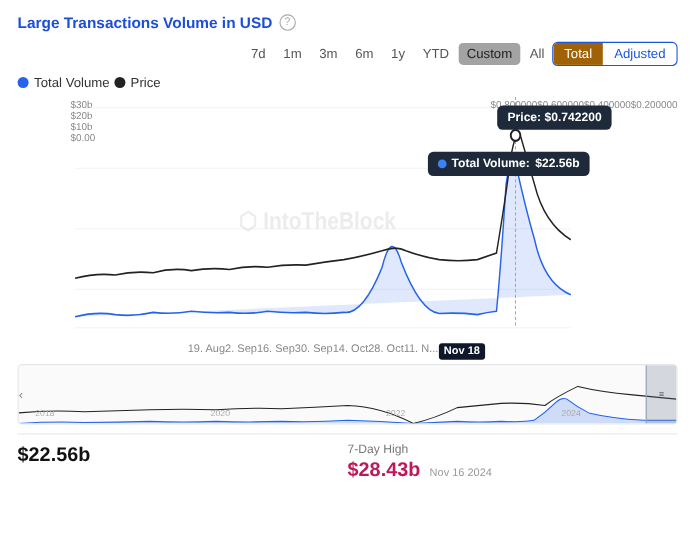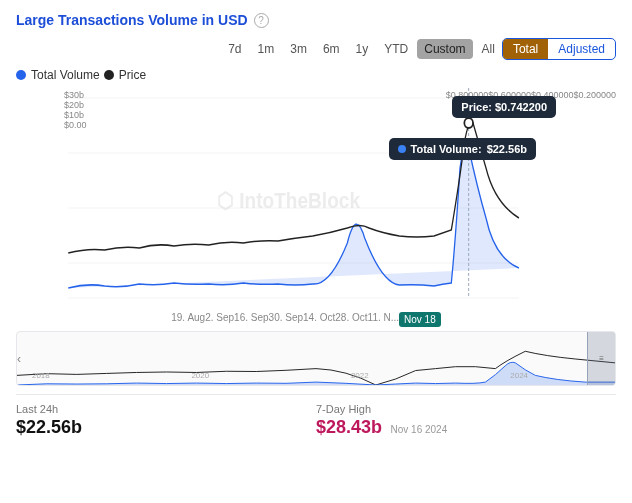--- a/index.html
+++ b/index.html
@@ -174,24 +174,25 @@
       display: flex;
       justify-content: center;
       padding: 0 30px 0 30px;
       margin-bottom: 4px;
     }
     .date-label {
       font-size: 10px;
       color: #888;
     }
     .date-label.active {
-      background: #0f766e;
+      background: #0f172a;
       color: #fff;
       padding: 2px 5px;
       border-radius: 3px;
+      font-weight: bold;
     }
 
     
     .mini-chart-wrapper {
       position: relative;
       width: 100%;
       height: 55px;
       border: 1px solid #e5e7eb;
       border-radius: 4px;
       overflow: hidden;
@@ -408,21 +409,20 @@
       <div class="scroll-arrows">
         <span>≡</span>
       </div>
     </div>
     
     <button class="mini-nav-btn" style="position:absolute;left:0;top:50%;transform:translateY(-50%);font-size:12px;color:#888;">‹</button>
   </div>
 
   <div class="stats-row">
     <div class="stat-item">
-      <div class="stat-label">Last 24h</div>
       <div>
         <span class="stat-value">$22.56b</span>
       </div>
     </div>
     <div class="stat-item">
       <div class="stat-label">7-Day High</div>
       <div>
         <span class="stat-value green">$28.43b</span>
         <span class="stat-meta">Nov 16 2024</span>
       </div>

